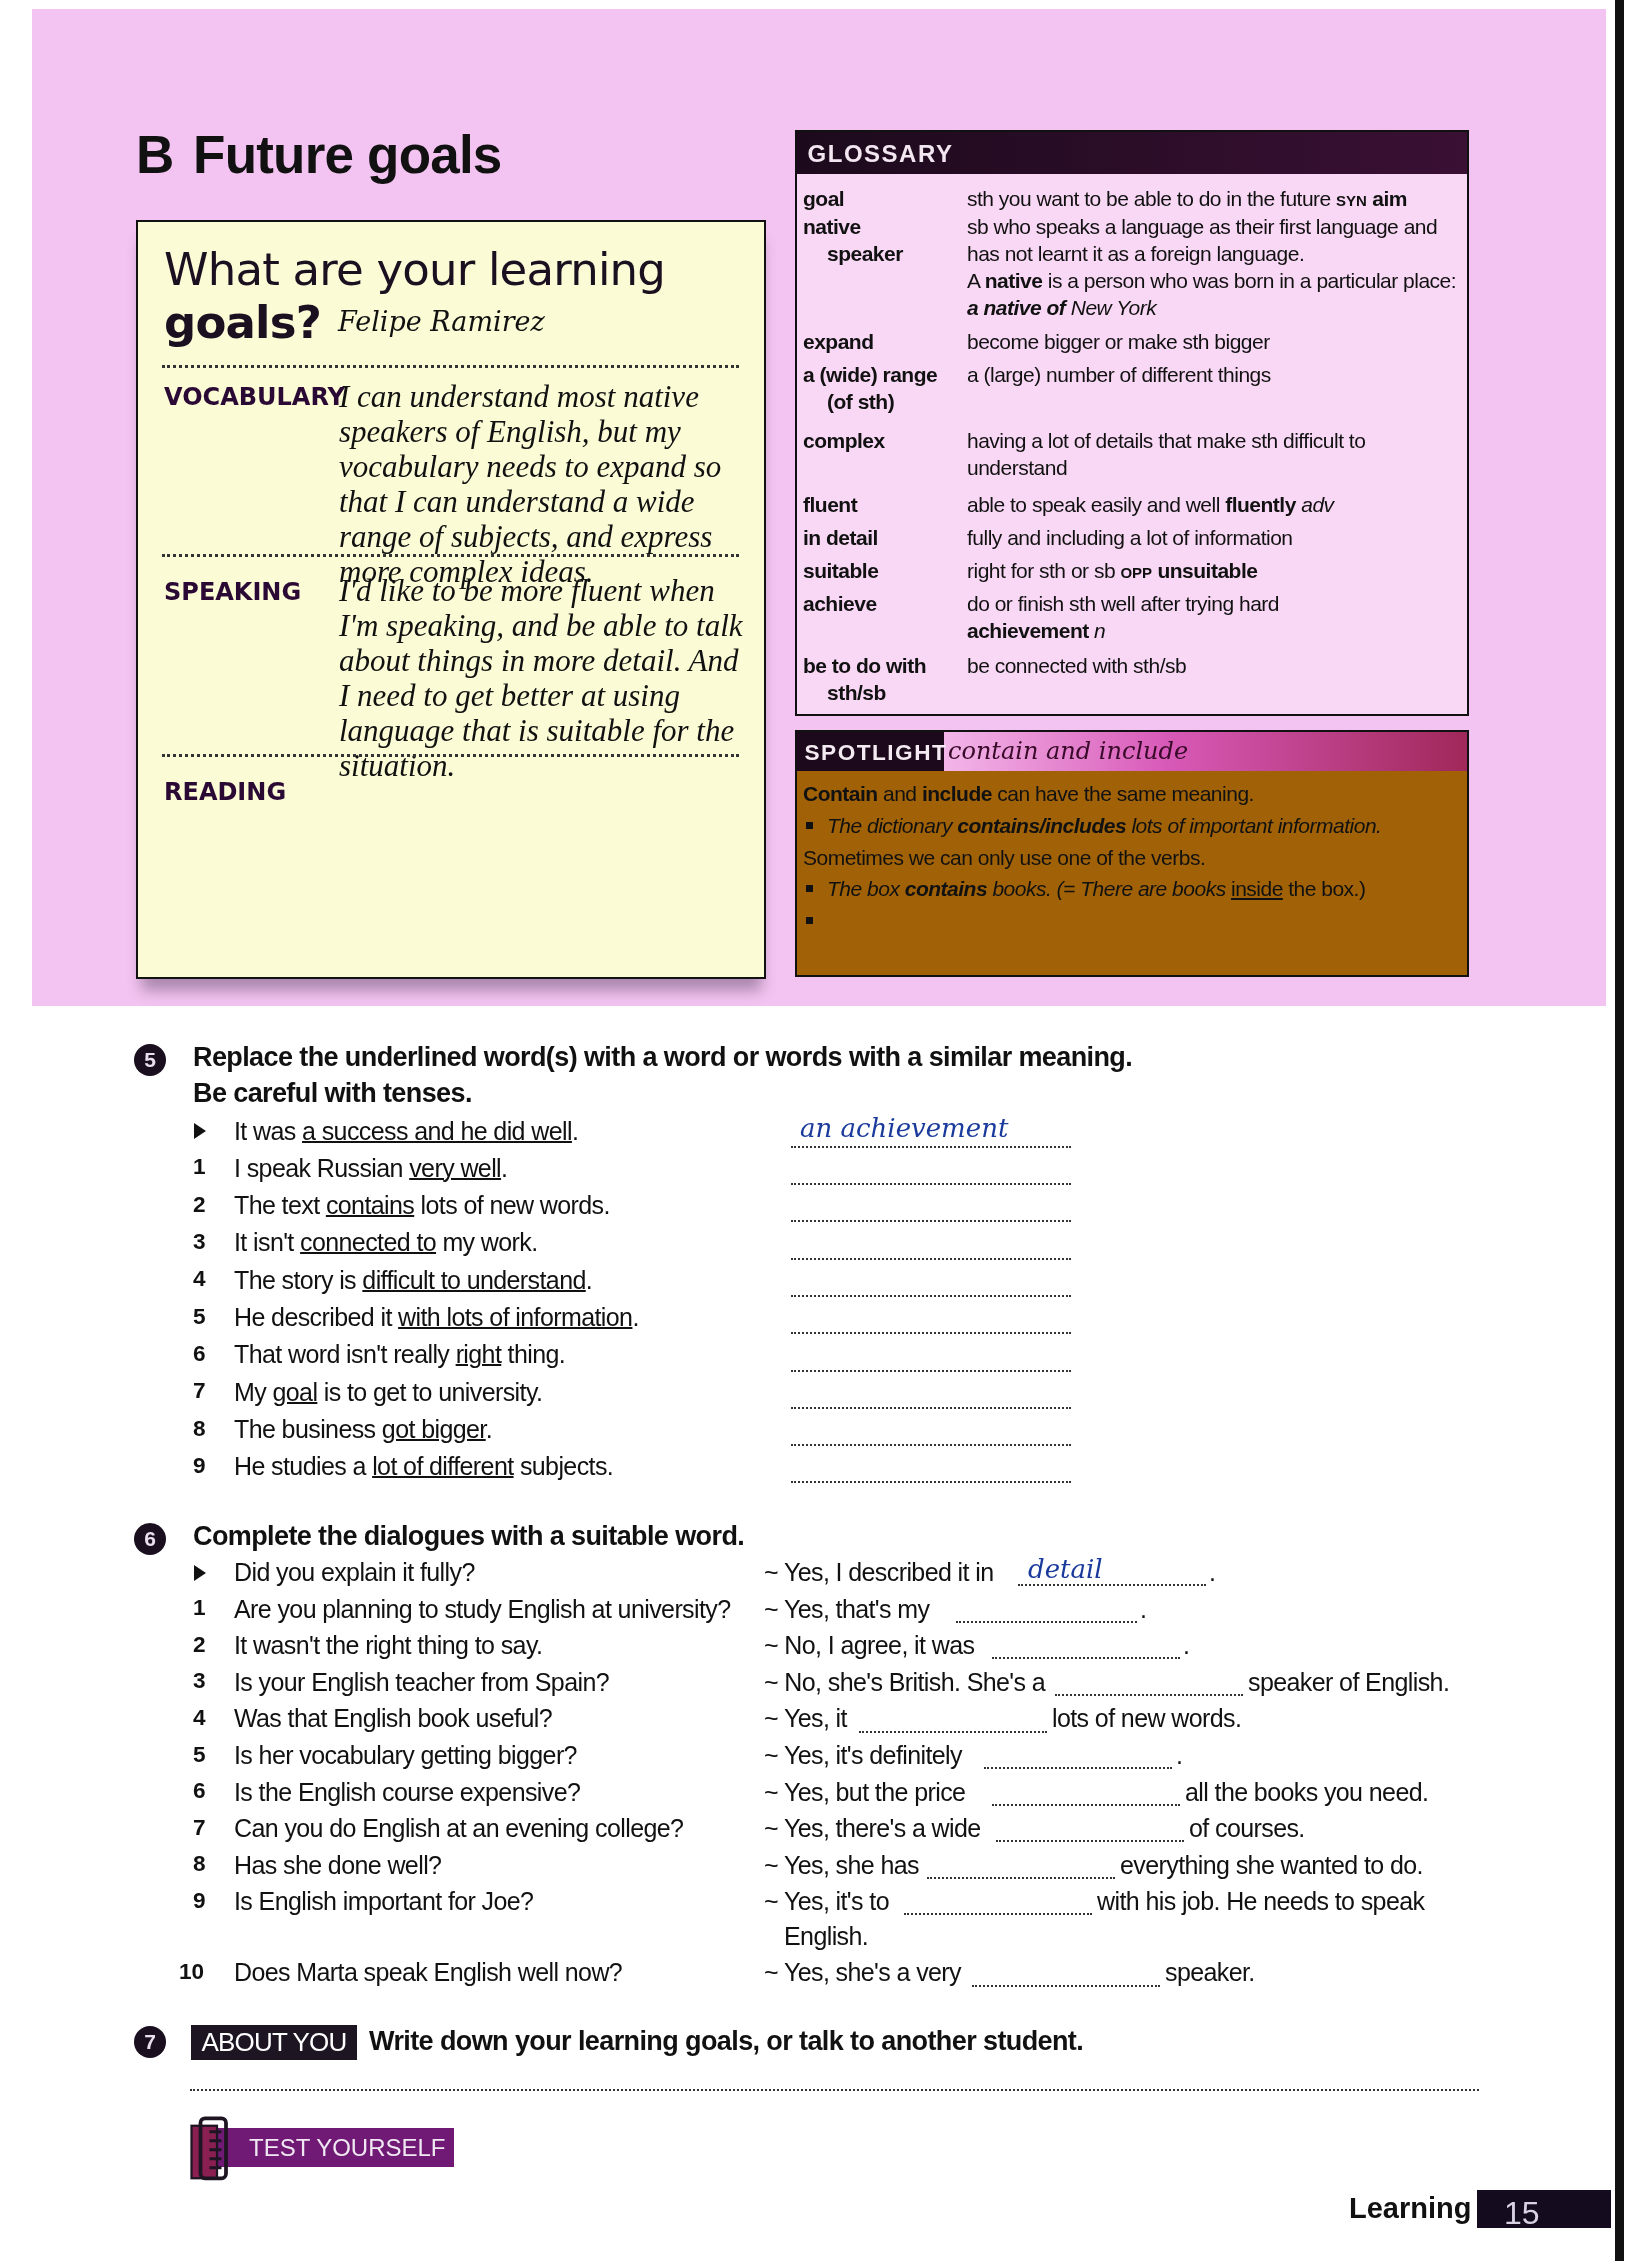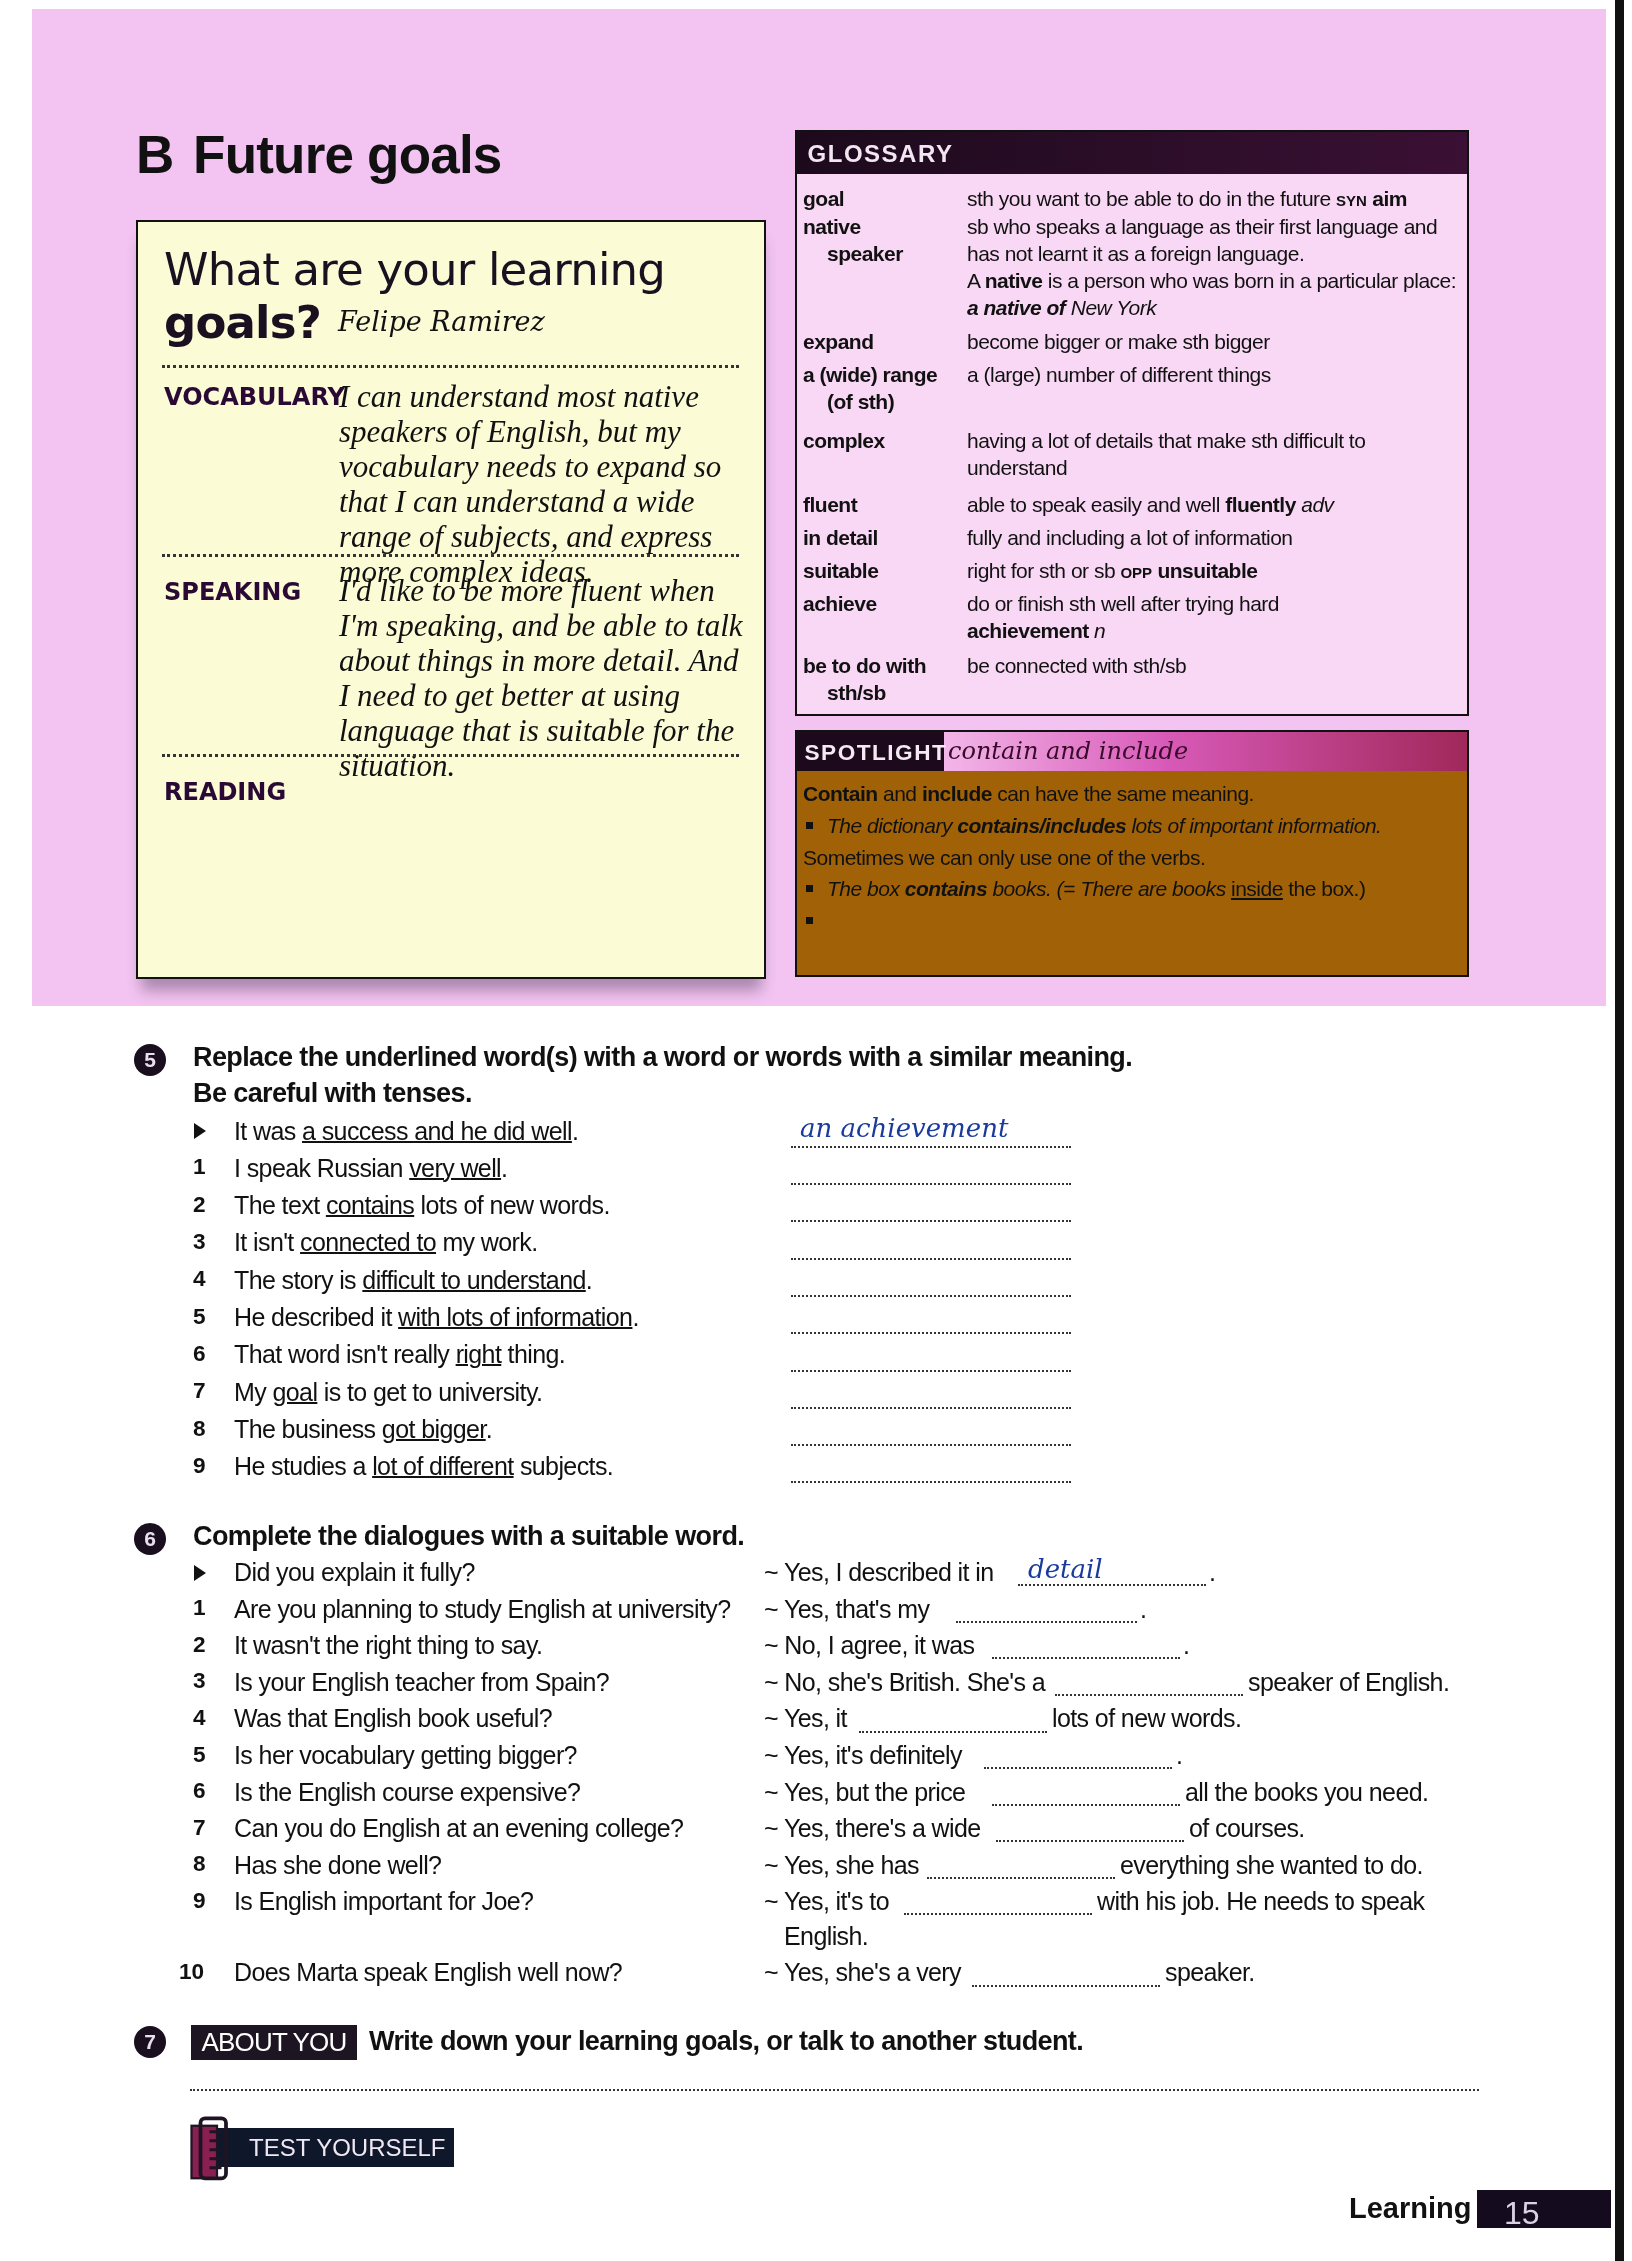--- a/index.html
+++ b/index.html
@@ -48,21 +48,21 @@
   .item{position:absolute;font-size:25px;letter-spacing:-0.6px;line-height:30px;white-space:nowrap;}
   .num{position:absolute;font-size:22.6px;font-weight:bold;width:30px;}
   .arrow{position:absolute;width:0;height:0;border-top:8.3px solid transparent;border-bottom:8.3px solid transparent;border-left:12px solid #111;}
   .ans-line{position:absolute;height:0;border-top:2.3px dotted #333;}
   .hand{position:absolute;font-family:"DejaVu Serif",serif;font-style:italic;color:#1a3a9c;font-size:26px;}
   .underlined{text-decoration:underline;text-decoration-thickness:1.5px;}
 
   #about-tag{position:absolute;left:191px;top:2025px;width:166px;height:35px;background:#1e1522;color:#ffffff;
              font-size:26px;line-height:35px;text-align:center;letter-spacing:-0.8px;}
   #write-line{left:190px;top:2089px;width:1289px;border-top:2.3px dotted #333;height:0;}
-  #test-tag{position:absolute;left:213px;top:2128px;width:241px;height:39px;background:#0f172a;color:#f0e8f2;
+  #test-tag{position:absolute;left:213px;top:2128px;width:241px;height:39px;background:#701a75;color:#f0e8f2;
             font-size:24px;line-height:39px;padding-left:36px;box-sizing:border-box;letter-spacing:0px;}
   #test-icon{position:absolute;left:190px;top:2115px;width:39px;height:68px;}
   #footer-label{left:1349px;top:2192px;font-size:29px;font-weight:bold;}
   #page-num-box{left:1477px;top:2190px;width:134px;height:38px;background:#140c1e;}
   #page-num{position:absolute;left:27px;top:4.5px;color:#d8d2e2;font-size:32px;}
 </style>
 </head>
 <body>
 
 <div id="pink" class="abs"></div>

